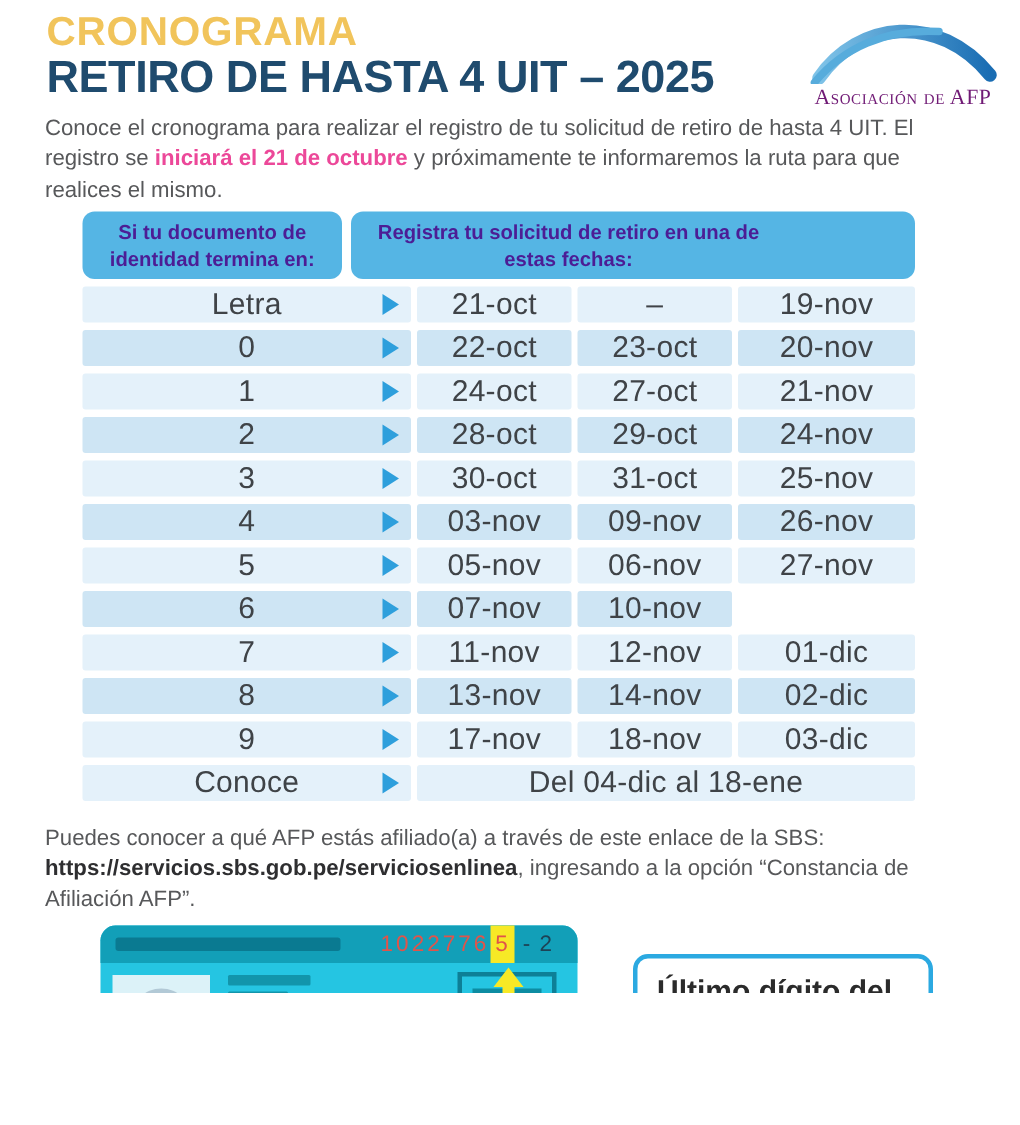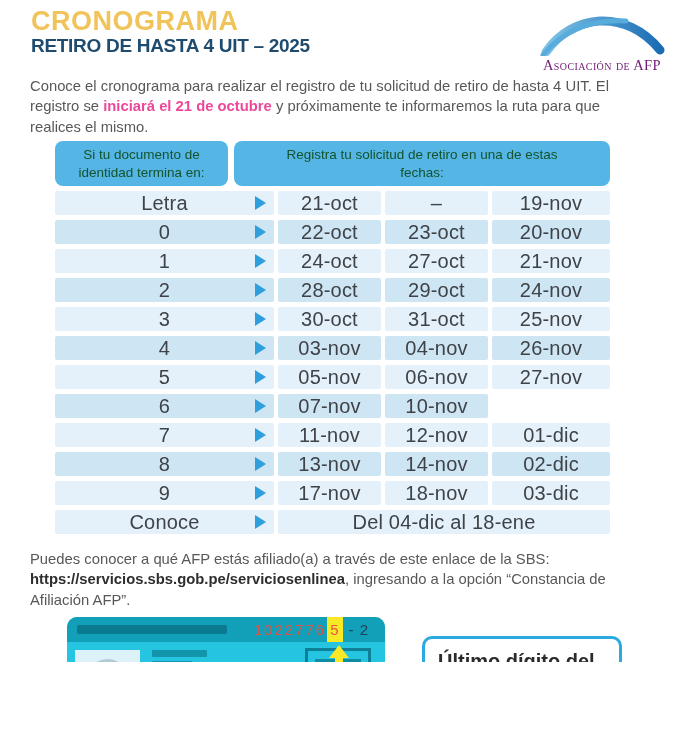--- a/index.html
+++ b/index.html
@@ -1,35 +1,35 @@
 <!DOCTYPE html>
 <html><head>
 <meta charset="utf-8">
 <style>
   * { margin:0; padding:0; box-sizing:border-box; }
   body { background:#ffffff; font-family:"Liberation Sans", sans-serif; }
   .page { position:relative; width:680px; height:662px; background:#ffffff; overflow:hidden; }
 
   
   .kicker { position:absolute; left:31px; top:6px; font-size:27px; font-weight:bold; color:#F1C45B; letter-spacing:0.5px; }
-  .title  { position:absolute; left:31px; top:35px; font-size:19px; font-weight:bold; color:#1F4B6E; letter-spacing:-0.3px; }
+  .title  { position:absolute; left:31px; top:35px; font-size:30px; font-weight:bold; color:#1F4B6E; letter-spacing:-0.3px; }
   .logo   { position:absolute; left:536px; top:6px; width:132px; text-align:center; }
   .logo svg { display:block; margin:0 auto; }
   .logo-text { font-family:"Liberation Serif", serif; font-variant:small-caps; font-size:14.5px; color:#701a75; letter-spacing:0.4px; margin-top:1px; white-space:nowrap; }
 
   
   .intro  { position:absolute; left:30px; top:76px; width:622px; font-size:14.8px; line-height:1.37; color:#57585A; }
   .footer-text { position:absolute; left:30px; top:549px; width:622px; font-size:14.8px; line-height:1.37; color:#57585A; }
   .bold-dark { font-weight:bold; color:#ec4899; }
   a.sbs-link { font-weight:bold; color:#2E2E30; text-decoration:none; }
 
   
   .sched { position:absolute; left:55px; top:141px; width:555px; }
   .thead { display:flex; gap:6px; height:45px; }
-  .th { background:#55B5E4; color:#14532d; border-radius:8px; display:flex; align-items:center; justify-content:center; text-align:center; font-size:13.5px; font-weight:normal; line-height:1.32; }
+  .th { background:#55B5E4; color:#4c1d95; border-radius:8px; display:flex; align-items:center; text-align:center; font-size:13.5px; font-weight:bold; line-height:1.32; }
   .th1 { width:173px; padding:0 6px; }
   .th2 { flex:1; }
   .th2 .th-inner { max-width:290px; }
   .rows { margin-top:5px; }
   .trow { display:grid; grid-template-columns:219px 103px 103px 118px; column-gap:4px; height:24px; margin-bottom:5px; }
   .cell { display:flex; align-items:center; justify-content:center; font-size:20px; color:#3F4347; border-radius:2px; letter-spacing:0.2px; }
   .trow.light .cell { background:#E4F1FA; }
   .trow.dark  .cell { background:#CEE5F4; }
   .cell.ending { position:relative; }
   .tri { position:absolute; right:8px; top:50%; transform:translateY(-50%); width:0; height:0;
@@ -160,21 +160,21 @@
     <div class="cell">30-oct</div>
     <div class="cell">31-oct</div>
     <div class="cell">25-nov</div>
   </div>
         <div class="trow dark">
     <div class="cell ending">
       <span>4</span>
       <span class="tri"></span>
     </div>
     <div class="cell">03-nov</div>
-    <div class="cell">04-nov</div>
+    <div class="cell">09-nov</div>
     <div class="cell">26-nov</div>
   </div>
         <div class="trow light">
     <div class="cell ending">
       <span>5</span>
       <span class="tri"></span>
     </div>
     <div class="cell">05-nov</div>
     <div class="cell">06-nov</div>
     <div class="cell">27-nov</div>

